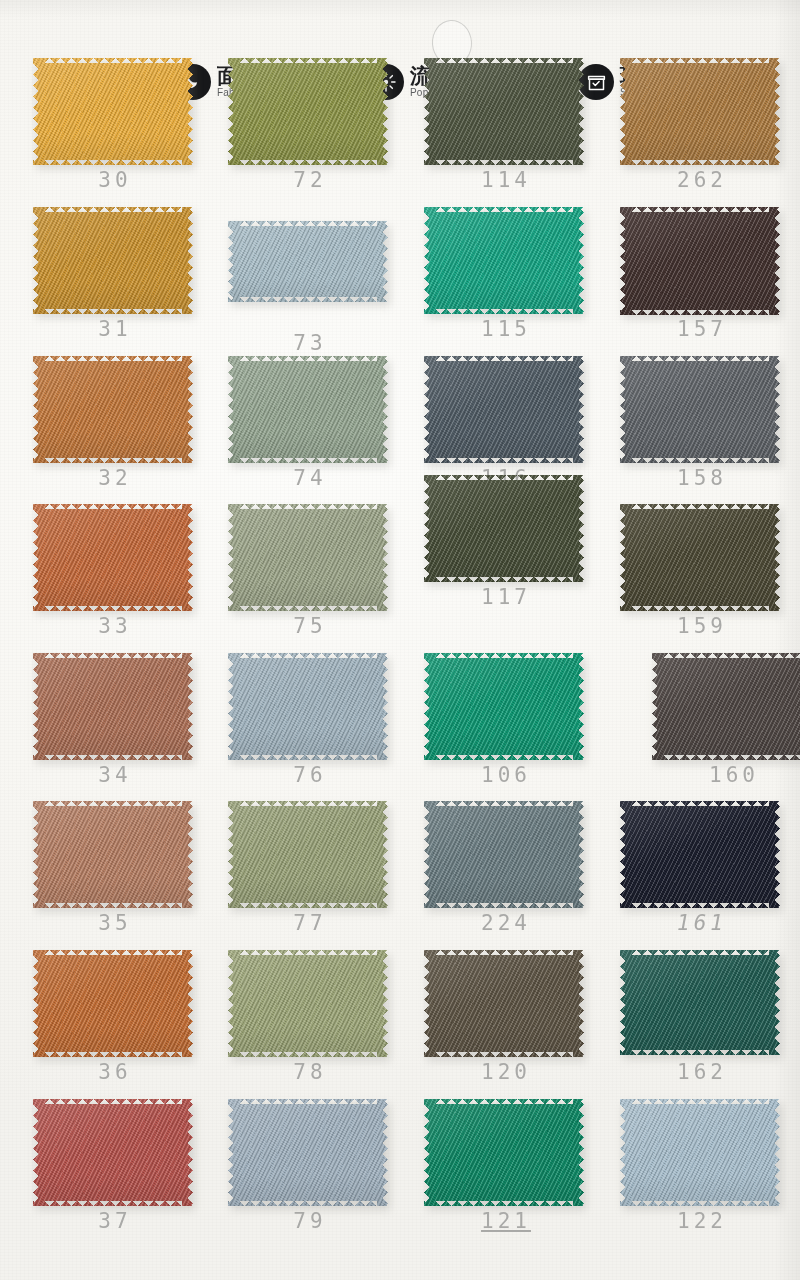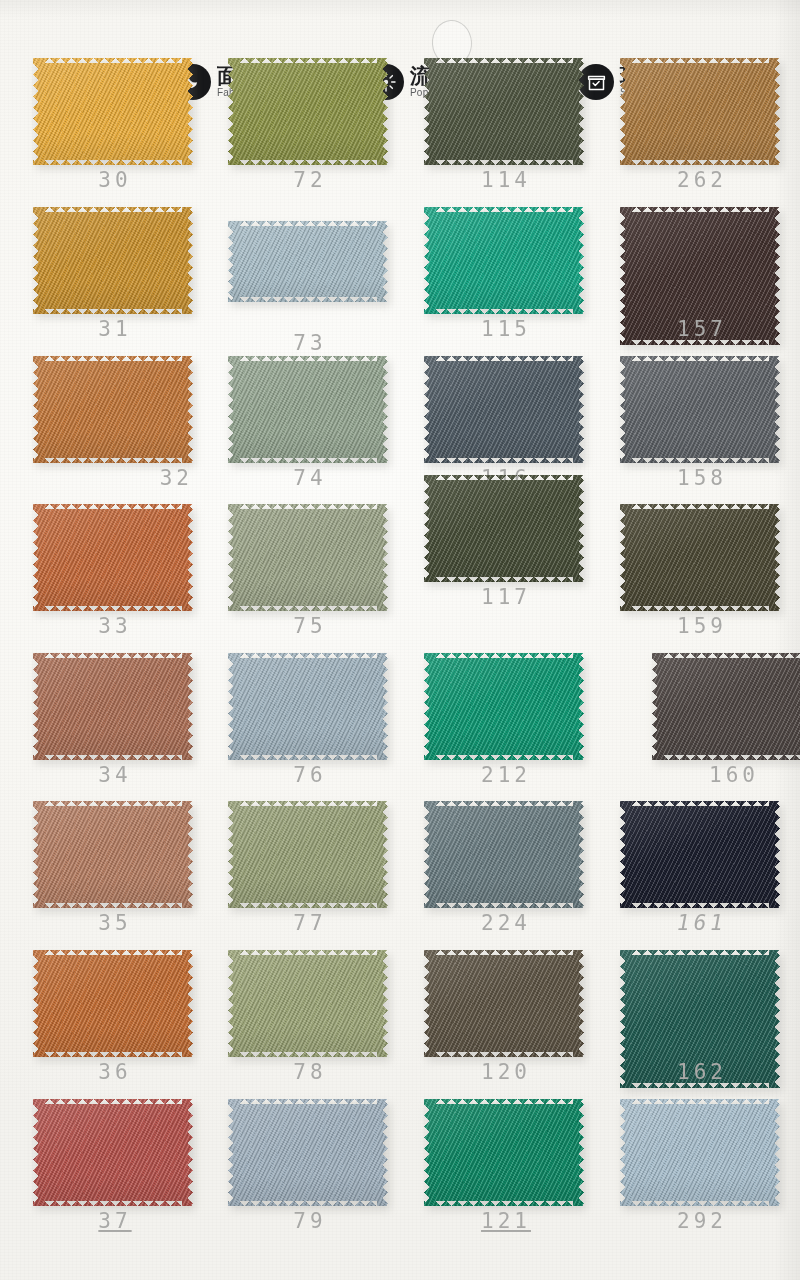--- a/index.html
+++ b/index.html
@@ -290,29 +290,29 @@
       <div class="cell" style="left: 228px; top: 221px; width: 160px; height: 81px;">
         <div class="chip-shadow"></div>
         <div class="chip" title="73" style="background-color: rgb(167, 188, 198);"></div>
         <div class="chip-label" style="top: 112px;">73</div>
       </div>
       <div class="cell" style="left: 424px; top: 207px; width: 160px; height: 107px;">
         <div class="chip-shadow"></div>
         <div class="chip" title="115" style="background-color: rgb(21, 163, 130);"></div>
         <div class="chip-label" style="top: 112px;">115</div>
       </div>
-      <div class="cell" style="left: 620px; top: 207px; width: 160px; height: 138px;">
+      <div class="cell" style="left: 620px; top: 207px; width: 160px; height: 108px;">
         <div class="chip-shadow"></div>
         <div class="chip" title="157" style="background-color: rgb(64, 47, 44);"></div>
         <div class="chip-label" style="top: 112px;">157</div>
       </div>
       <div class="cell" style="left: 33px; top: 356px; width: 160px; height: 107px;">
         <div class="chip-shadow"></div>
         <div class="chip" title="32" style="background-color: rgb(192, 118, 58);"></div>
-        <div class="chip-label" style="top: 112px; text-align: right;">32</div>
+        <div class="chip-label" style="top: 112px;">32</div>
       </div>
       <div class="cell" style="left: 228px; top: 356px; width: 160px; height: 107px;">
         <div class="chip-shadow"></div>
         <div class="chip" title="74" style="background-color: rgb(147, 164, 144);"></div>
         <div class="chip-label" style="top: 112px;">74</div>
       </div>
       <div class="cell" style="left: 424px; top: 356px; width: 160px; height: 107px;">
         <div class="chip-shadow"></div>
         <div class="chip" title="116" style="background-color: rgb(78, 90, 99);"></div>
         <div class="chip-label" style="top: 112px;">116</div>
@@ -348,21 +348,21 @@
         <div class="chip-label" style="top: 112px;">34</div>
       </div>
       <div class="cell" style="left: 228px; top: 653px; width: 160px; height: 107px;">
         <div class="chip-shadow"></div>
         <div class="chip" title="76" style="background-color: rgb(159, 178, 189);"></div>
         <div class="chip-label" style="top: 112px;">76</div>
       </div>
       <div class="cell" style="left: 424px; top: 653px; width: 160px; height: 107px;">
         <div class="chip-shadow"></div>
         <div class="chip" title="118" style="background-color: rgb(13, 150, 113);"></div>
-        <div class="chip-label" style="top: 112px;">212</div>
+        <div class="chip-label" style="top: 112px;">106</div>
       </div>
       <div class="cell" style="left: 652px; top: 653px; width: 160px; height: 107px;">
         <div class="chip-shadow"></div>
         <div class="chip" title="160" style="background-color: rgb(77, 69, 66);"></div>
         <div class="chip-label" style="top: 112px;">160</div>
       </div>
       <div class="cell" style="left: 33px; top: 801px; width: 160px; height: 107px; text-decoration: underline;">
         <div class="chip-shadow"></div>
         <div class="chip" title="35" style="background-color: rgb(180, 125, 98);"></div>
         <div class="chip-label" style="top: 112px;">35</div>
@@ -390,40 +390,40 @@
       <div class="cell" style="left: 228px; top: 950px; width: 160px; height: 107px;">
         <div class="chip-shadow"></div>
         <div class="chip" title="78" style="background-color: rgb(155, 164, 119);"></div>
         <div class="chip-label" style="top: 112px;">78</div>
       </div>
       <div class="cell" style="left: 424px; top: 950px; width: 160px; height: 107px;">
         <div class="chip-shadow"></div>
         <div class="chip" title="120" style="background-color: rgb(92, 83, 67);"></div>
         <div class="chip-label" style="top: 112px;">120</div>
       </div>
-      <div class="cell" style="left: 620px; top: 950px; width: 160px; height: 138px;">
+      <div class="cell" style="left: 620px; top: 950px; width: 160px; height: 105px;">
         <div class="chip-shadow"></div>
         <div class="chip" title="162" style="background-color: rgb(31, 90, 80);"></div>
         <div class="chip-label" style="top: 112px;">162</div>
       </div>
       <div class="cell" style="left: 33px; top: 1099px; width: 160px; height: 107px;">
         <div class="chip-shadow"></div>
         <div class="chip" title="37" style="background-color: rgb(179, 81, 75);"></div>
-        <div class="chip-label" style="top: 112px; text-decoration: underline;">37</div>
+        <div class="chip-label" style="top: 112px;">37</div>
       </div>
       <div class="cell" style="left: 228px; top: 1099px; width: 160px; height: 107px;">
         <div class="chip-shadow"></div>
         <div class="chip" title="79" style="background-color: rgb(159, 176, 189);"></div>
         <div class="chip-label" style="top: 112px;">79</div>
       </div>
       <div class="cell" style="left: 424px; top: 1099px; width: 160px; height: 107px;">
         <div class="chip-shadow"></div>
         <div class="chip" title="121" style="background-color: rgb(12, 133, 98);"></div>
         <div class="chip-label" style="top: 112px; text-decoration: underline;">121</div>
       </div>
       <div class="cell" style="left: 620px; top: 1099px; width: 160px; height: 107px;">
         <div class="chip-shadow"></div>
         <div class="chip" title="163" style="background-color: rgb(167, 189, 203);"></div>
-        <div class="chip-label" style="top: 112px;">292</div>
+        <div class="chip-label" style="top: 112px;">122</div>
       </div>
     </div>
 
 </div>
 
 </body></html>

